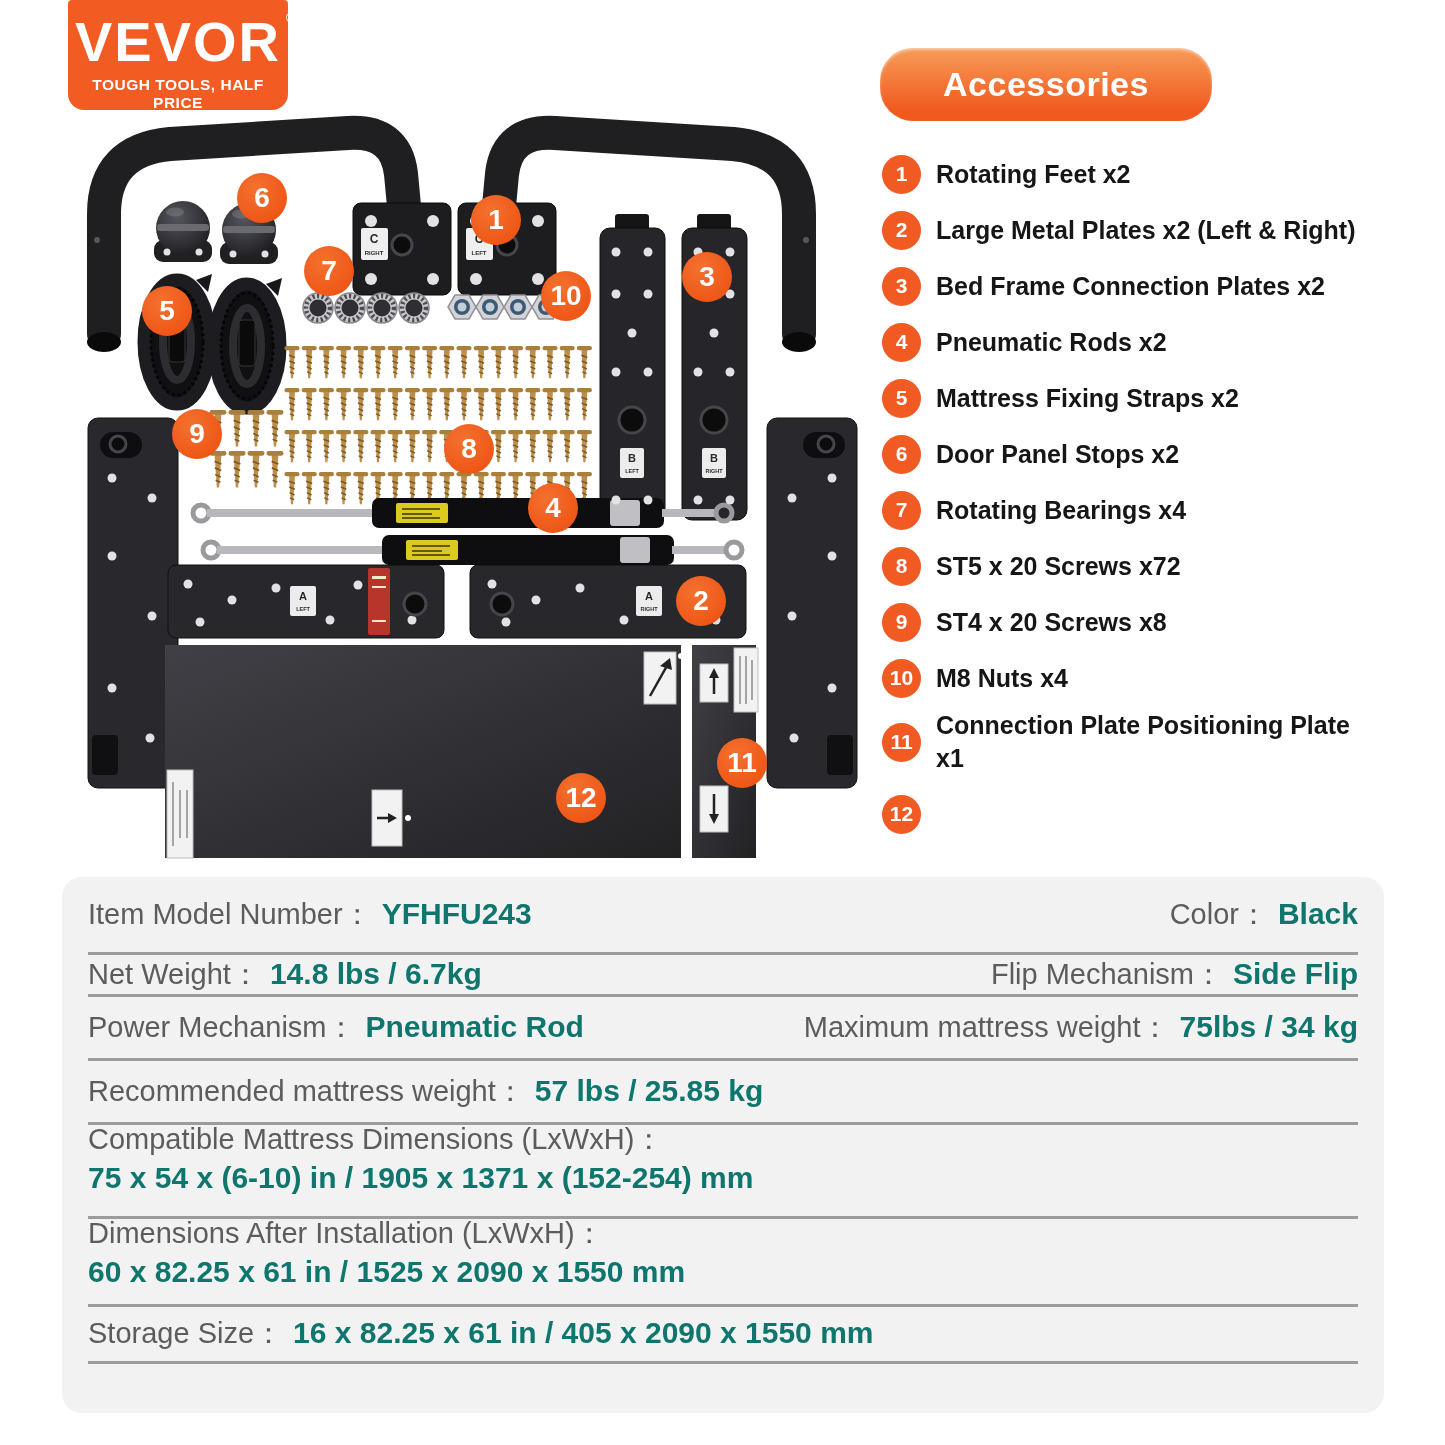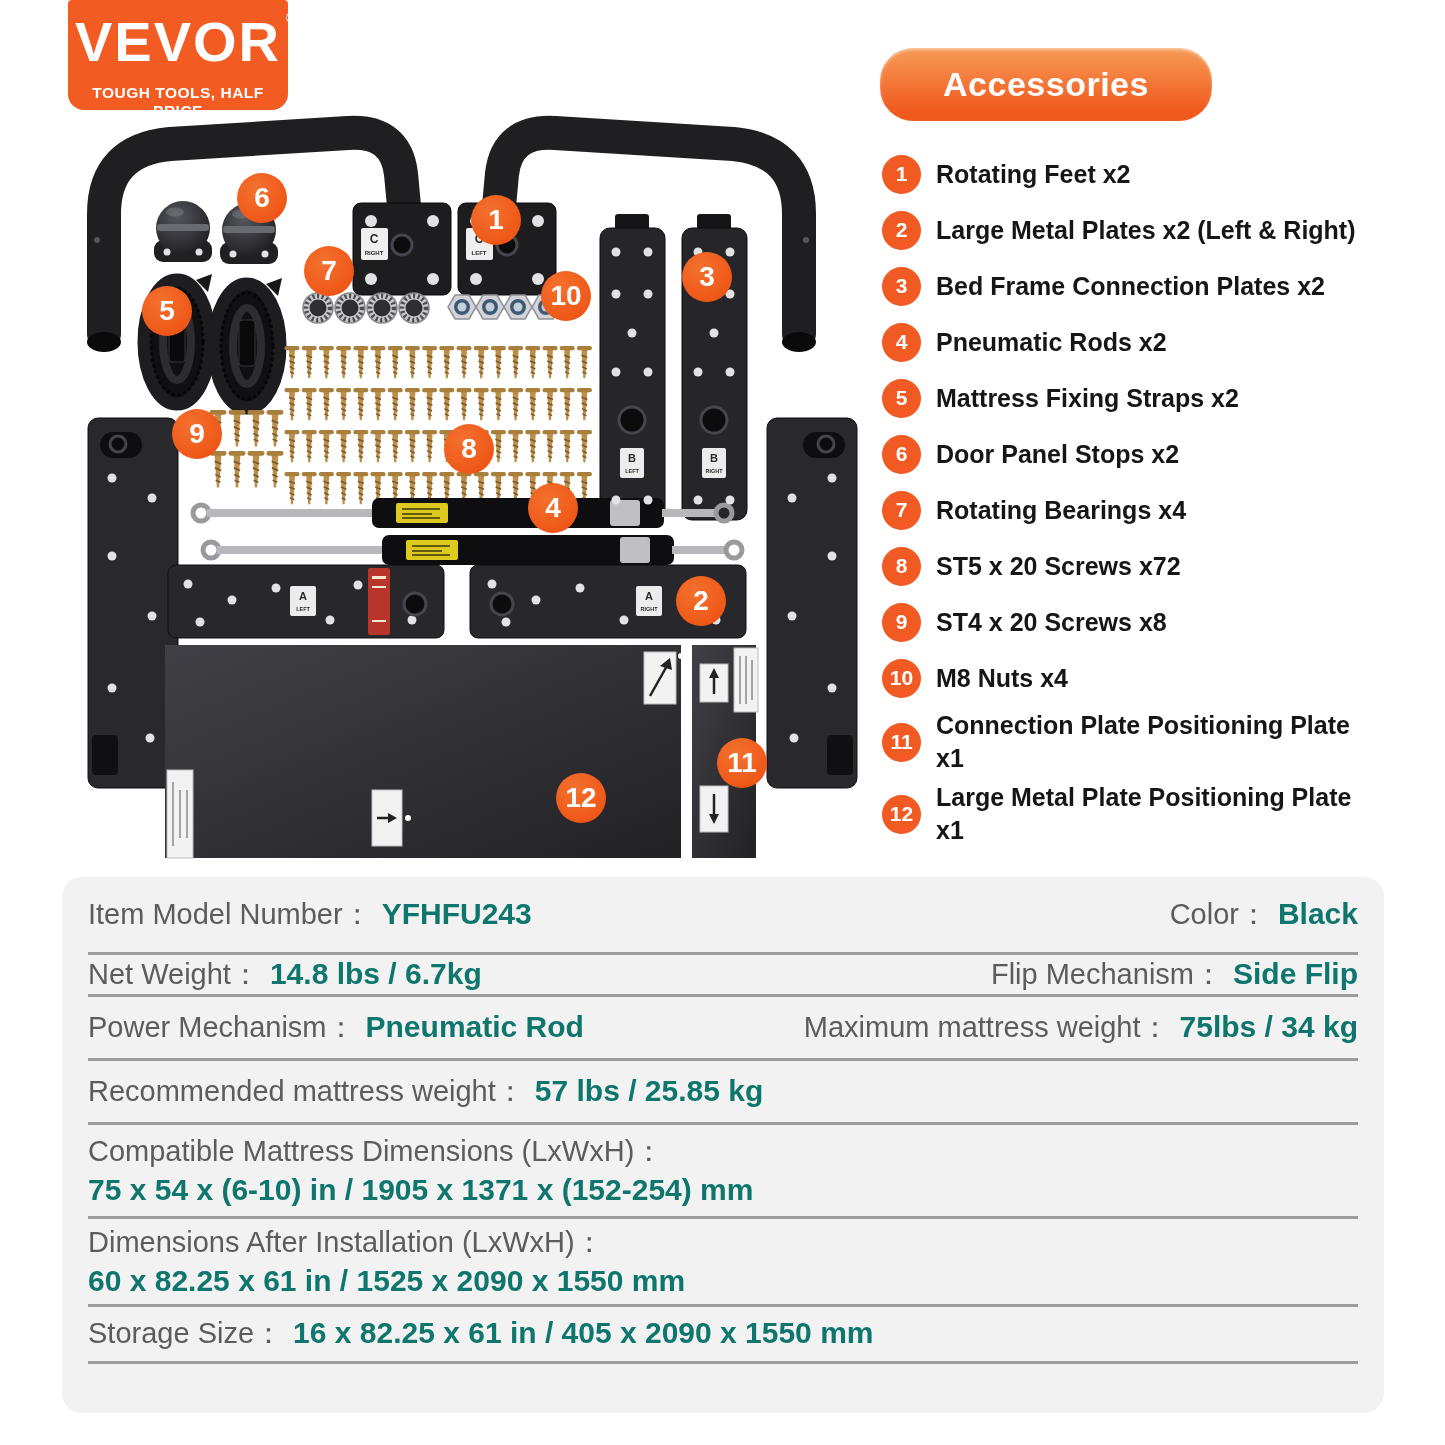--- a/index.html
+++ b/index.html
@@ -3,21 +3,21 @@
 <meta charset="utf-8">
 <style>
   html,body{margin:0;padding:0;background:#fff;}
   #stage{position:relative;width:1445px;height:1445px;background:#ffffff;overflow:hidden;
          font-family:"Liberation Sans","DejaVu Sans",sans-serif;}
   
   .logo{position:absolute;left:68px;top:0;width:220px;height:110px;background:#f25c23;
         border-radius:4px 4px 16px 16px;color:#fff;text-align:center;}
   .logo .brand{font-size:56px;font-weight:800;letter-spacing:2px;line-height:1;margin-top:14px;position:relative;display:inline-block;}
   .logo .reg{position:absolute;right:-18px;top:-4px;font-size:15px;font-weight:400;}
-  .logo .tagline{font-size:15.5px;font-weight:700;letter-spacing:.5px;margin-top:14px;}
+  .logo .tagline{font-size:15.5px;font-weight:700;letter-spacing:.5px;margin-top:6px;}
   
   .acc-pill{position:absolute;left:880px;top:48px;width:332px;height:73px;border-radius:33px;
             background:linear-gradient(180deg,#f79c58 0%,#f15a1f 85%);
             display:flex;align-items:center;justify-content:center;
             color:#fff;font-size:34px;font-weight:700;letter-spacing:.5px;
             box-shadow:inset 0 2px 3px rgba(255,255,255,.45);}
   .acc-list{position:absolute;left:882px;top:146px;width:540px;display:flex;flex-direction:column;}
   .acc-item{display:flex;align-items:center;gap:15px;height:56px;}
   .acc-item.two-line{height:72px;align-items:center;}
   .badge{flex:0 0 auto;width:39px;height:39px;border-radius:50%;background:#f15a22;color:#fff;
@@ -32,21 +32,21 @@
            transform:translate(-50%,-50%);}
   
   .spec-card{position:absolute;left:62px;top:877px;width:1322px;height:536px;background:#f2f2f3;
              border-radius:20px;overflow:hidden;}
   .spec-row{display:flex;align-items:center;justify-content:space-between;margin:0 26px;
             border-bottom:3px solid #9c9c9c;box-sizing:border-box;}
   .spec-cell{display:flex;align-items:baseline;gap:10px;white-space:nowrap;}
   .spec-cell.right{justify-content:flex-end;}
   .spec-label{font-size:29px;color:#5c5c5c;}
   .spec-value{font-size:30px;font-weight:700;color:#0f766e;}
-  .spec-row.stacked{flex-direction:column;align-items:flex-start;justify-content:center;gap:9px;}
+  .spec-row.stacked{flex-direction:column;align-items:flex-start;justify-content:flex-start;gap:9px;}
   .spec-row.stacked .spec-label{line-height:1;}
   .spec-row.stacked .spec-value{line-height:1;}
   .svg-tag{font-weight:700;fill:#2a2a2a;}
 </style>
 </head>
 <body>
 
 <div id="stage">
 
   <div class="logo">
@@ -96,21 +96,20 @@
       <div class="acc-item">
         <span class="badge">10</span>
         <span class="acc-label">M8 Nuts x4</span>
       </div>
       <div class="acc-item two-line">
         <span class="badge">11</span>
         <span class="acc-label">Connection Plate Positioning Plate x1</span>
       </div>
       <div class="acc-item two-line">
         <span class="badge">12</span>
-        <span class="acc-label">Large Metal Plate Positioning Plate x1</span>
       </div>
     </div>
 
   <div id="diagram">
     <svg width="800" height="765" viewBox="70 105 800 765">
       <defs>
         <linearGradient id="g-panel" x1="0" y1="0" x2="1" y2="1">
           <stop offset="0" stop-color="#404046"></stop>
             <stop offset="1" stop-color="#222225"></stop>
         </linearGradient>

